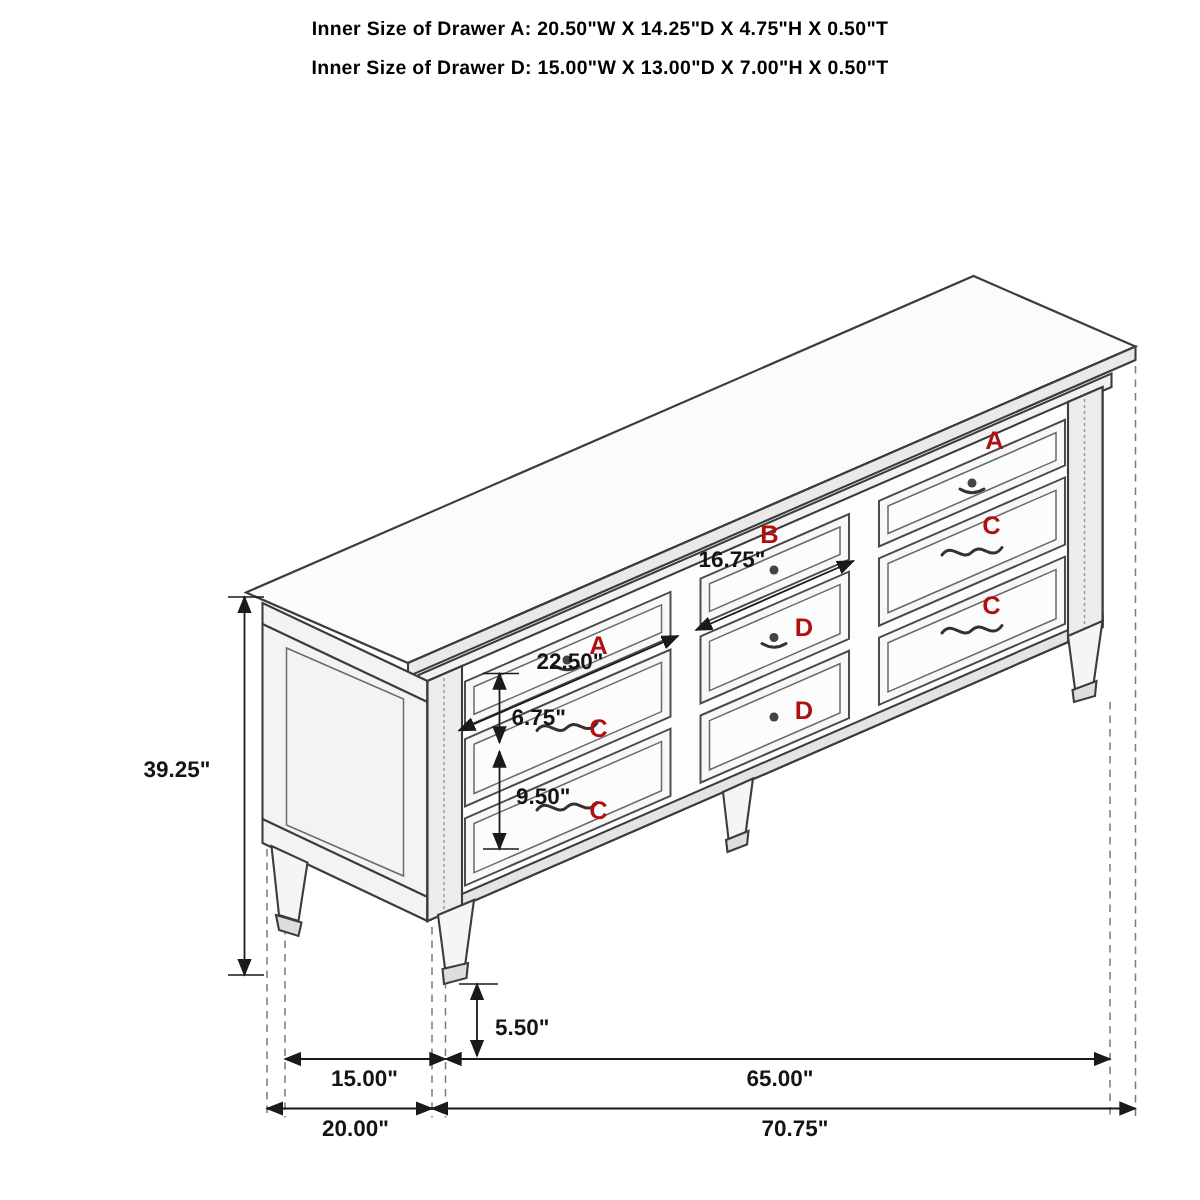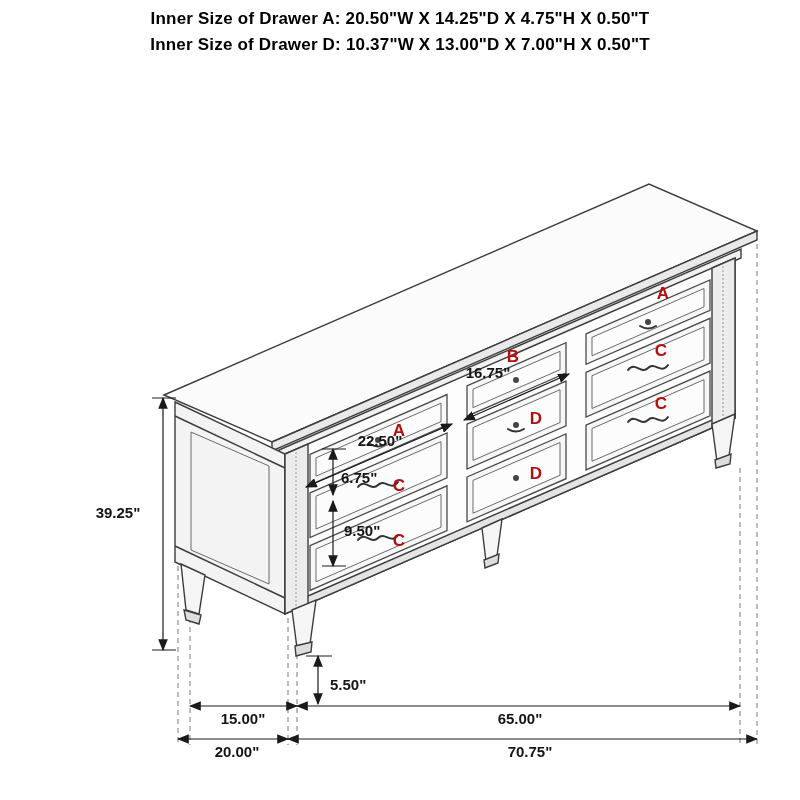--- a/index.html
+++ b/index.html
@@ -1,38 +1,38 @@
 <!DOCTYPE html>
 <html><head>
 <meta charset="utf-8">
 <style>
   html,body{margin:0;padding:0;}
   body{width:800px;height:800px;background:#ffffff;position:relative;
        font-family:"Liberation Sans",sans-serif;overflow:hidden;}
   .hdr{position:absolute;top:6px;left:0;width:800px;text-align:center;z-index:2;}
-  .hdr-line{font-size:17px;font-weight:bold;color:#000;line-height:26px;letter-spacing:.2px;text-align:center;}
+  .hdr-line{font-size:13px;font-weight:bold;color:#000;line-height:26px;letter-spacing:.2px;text-align:center;}
   svg{position:absolute;top:0;left:0;z-index:1;}
   .edge{fill:none;stroke:#3c3c3c;stroke-width:1.5;}
   .face{stroke:#3c3c3c;stroke-width:1.4;}
   .drw{stroke:#4a4a4a;stroke-width:1.3;fill:#f7f7f7;}
   .drw-in{stroke:#6a6a6a;stroke-width:1;fill:#fcfcfc;}
   .dim-line{stroke:#1a1a1a;stroke-width:1.2;fill:none;}
   .tick{stroke:#1a1a1a;stroke-width:1;}
   .ext{stroke:#7a7a7a;stroke-width:1;stroke-dasharray:5 4;fill:none;}
   .dim{font-family:"Liberation Sans",sans-serif;font-size:15px;font-weight:bold;fill:#141414;}
   .drawer-letter{font-family:"Liberation Sans",sans-serif;font-size:17px;font-weight:bold;text-anchor:middle;}
   .handle{stroke:#333;stroke-width:2;fill:none;stroke-linecap:round;}
   .bead{stroke:#9a9a9a;stroke-width:1;stroke-dasharray:2 2;}
 </style>
 </head>
 <body>
 
 <div class="hdr">
   <div class="hdr-line">Inner Size of Drawer A: 20.50"W X 14.25"D X 4.75"H X 0.50"T</div>
-  <div class="hdr-line">Inner Size of Drawer D: 10.37"W X 13.00"D X 7.00"H X 0.50"T</div>
+  <div class="hdr-line">Inner Size of Drawer D: 15.00"W X 13.00"D X 7.00"H X 0.50"T</div>
 </div>
 
 <svg width="800" height="800" viewBox="0 0 800 800">
   <defs>
     <marker id="arw" markerWidth="10" markerHeight="8" refX="9" refY="4" orient="auto-start-reverse">
       <path d="M0,0 L10,4 L0,8 z" fill="#1a1a1a"></path>
     </marker>
   </defs>
 
   <g>

